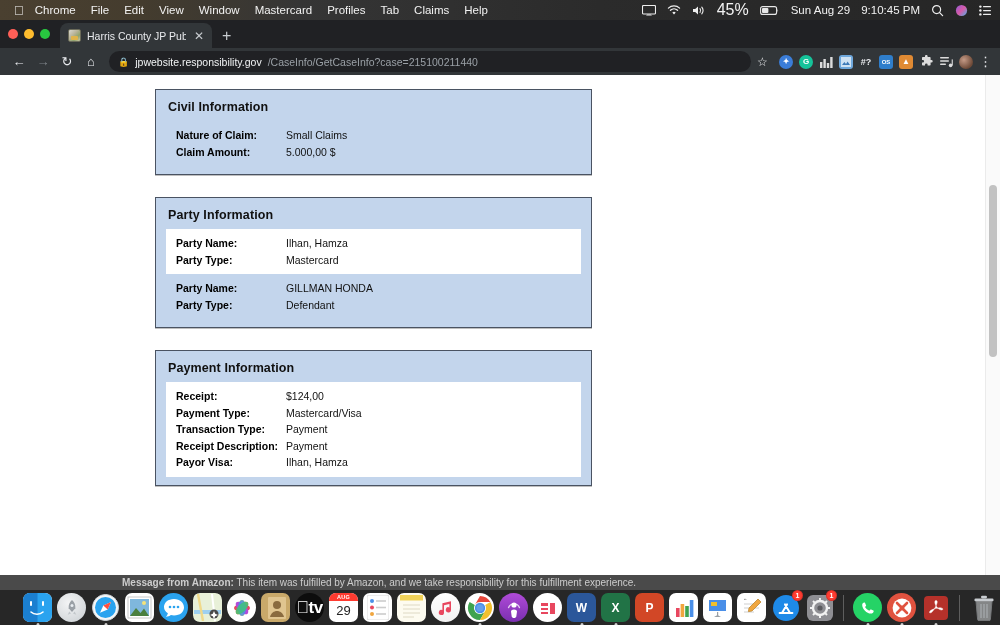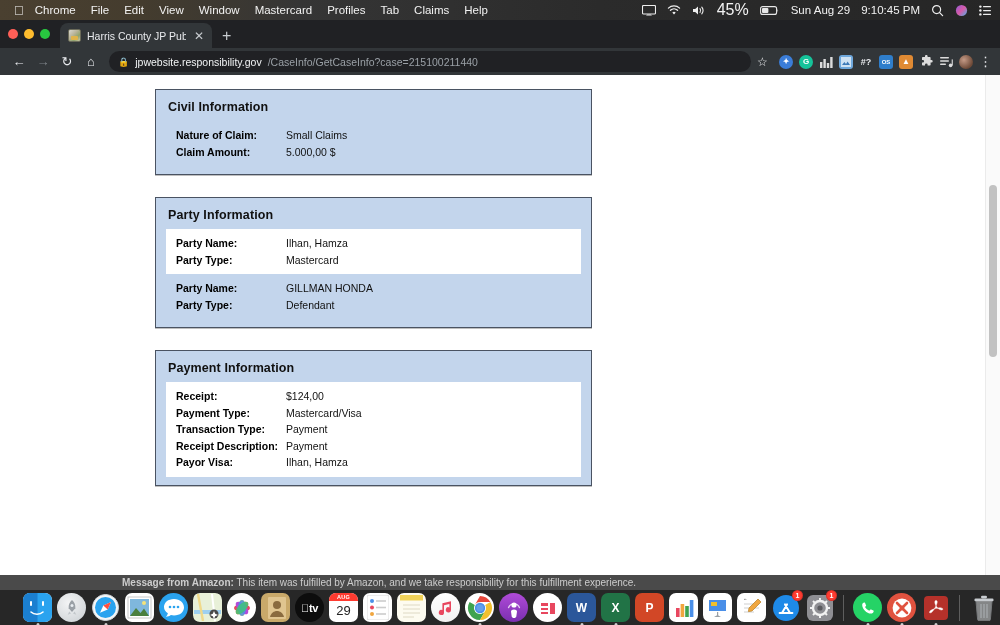--- a/index.html
+++ b/index.html
@@ -439,21 +439,21 @@
           <svg width="24" height="26" viewBox="0 0 24 26">
             <rect x="1" y="0" width="22" height="26" rx="2" fill="#c9a96a"></rect>
             <rect x="4" y="2" width="18" height="22" rx="1" fill="#e0c590"></rect>
             <circle cx="13" cy="10" r="4" fill="#8a6b3f"></circle>
             <path d="M6 22c1-4 4-6 7-6s6 2 7 6z" fill="#8a6b3f"></path>
           </svg>
         </span>
       </span>
       <span class="dock-item">
         <span class="di circle" style="background:#0d0d0d">
-          <span style="color:#fff;font-size:11px;font-weight:bold;letter-spacing:-.4px;">tv</span>
+          <span style="color:#fff;font-size:17px;font-weight:bold;letter-spacing:-.4px;">tv</span>
         </span>
       </span>
       <span class="dock-item">
         <span class="di" style="background:#fff">
           <span style="display:flex;flex-direction:column;align-items:center;justify-content:flex-start;width:100%;height:100%;background:#fff;">
             <span class="cal-top">AUG</span>
             <span class="cal-day">29</span>
           </span>
         </span>
       </span>

